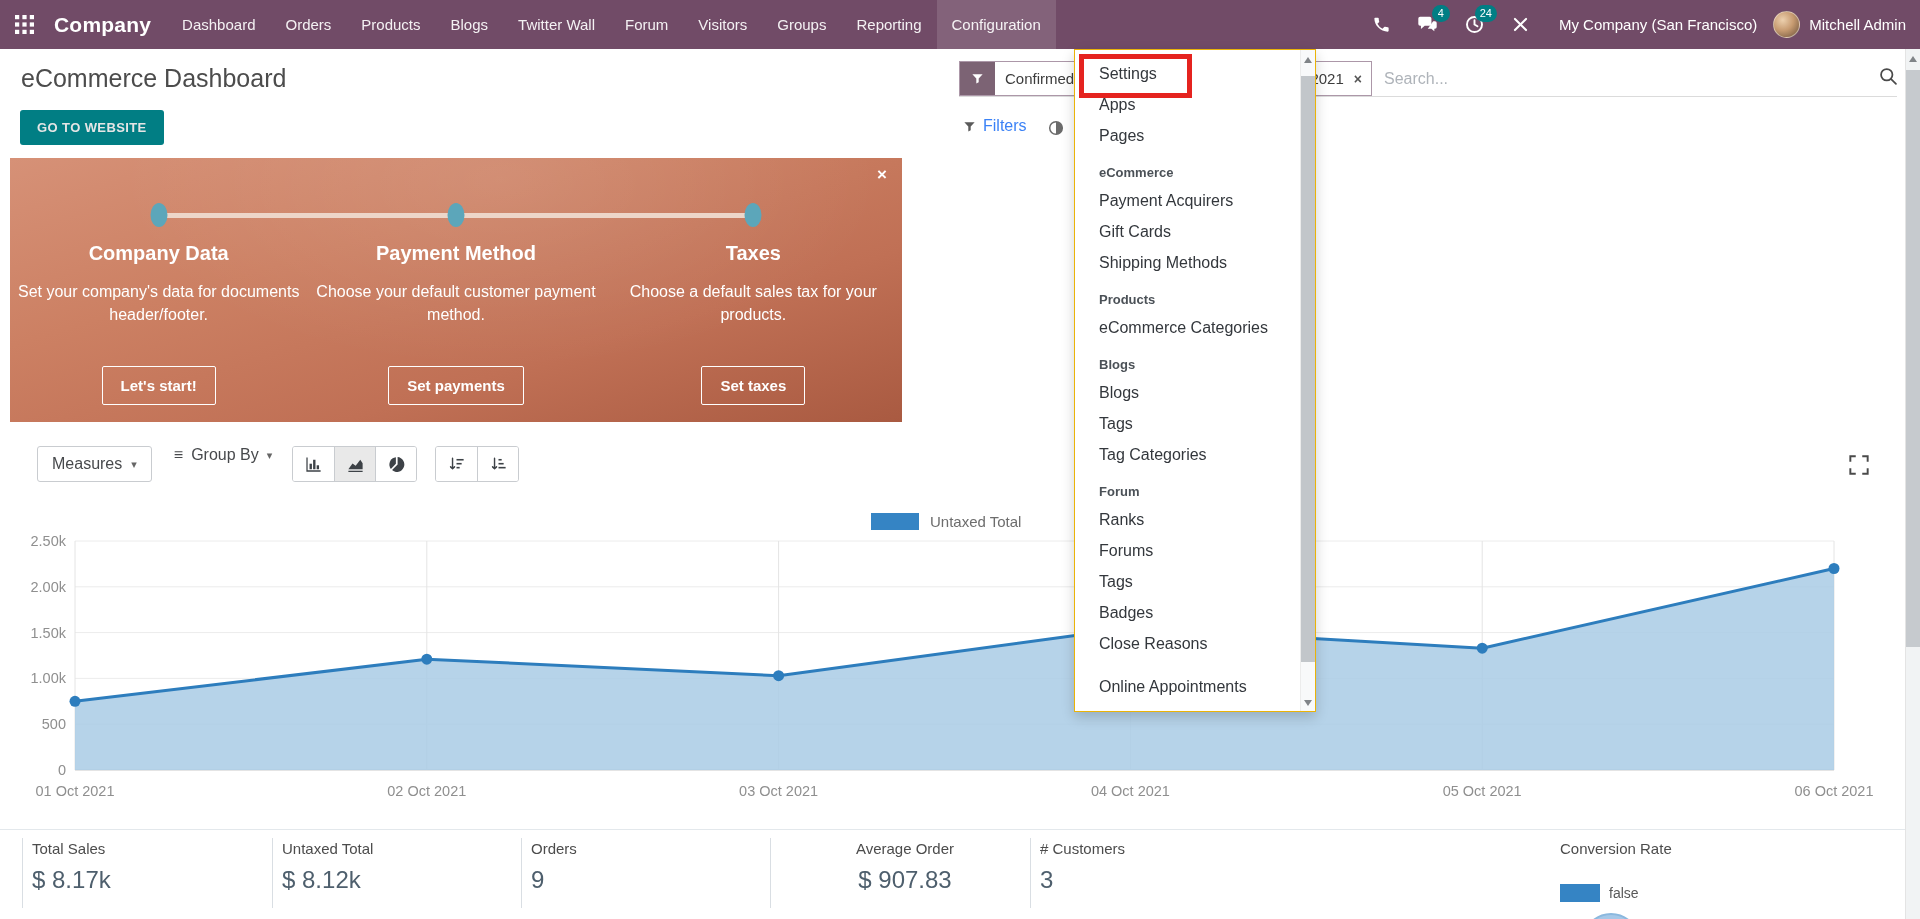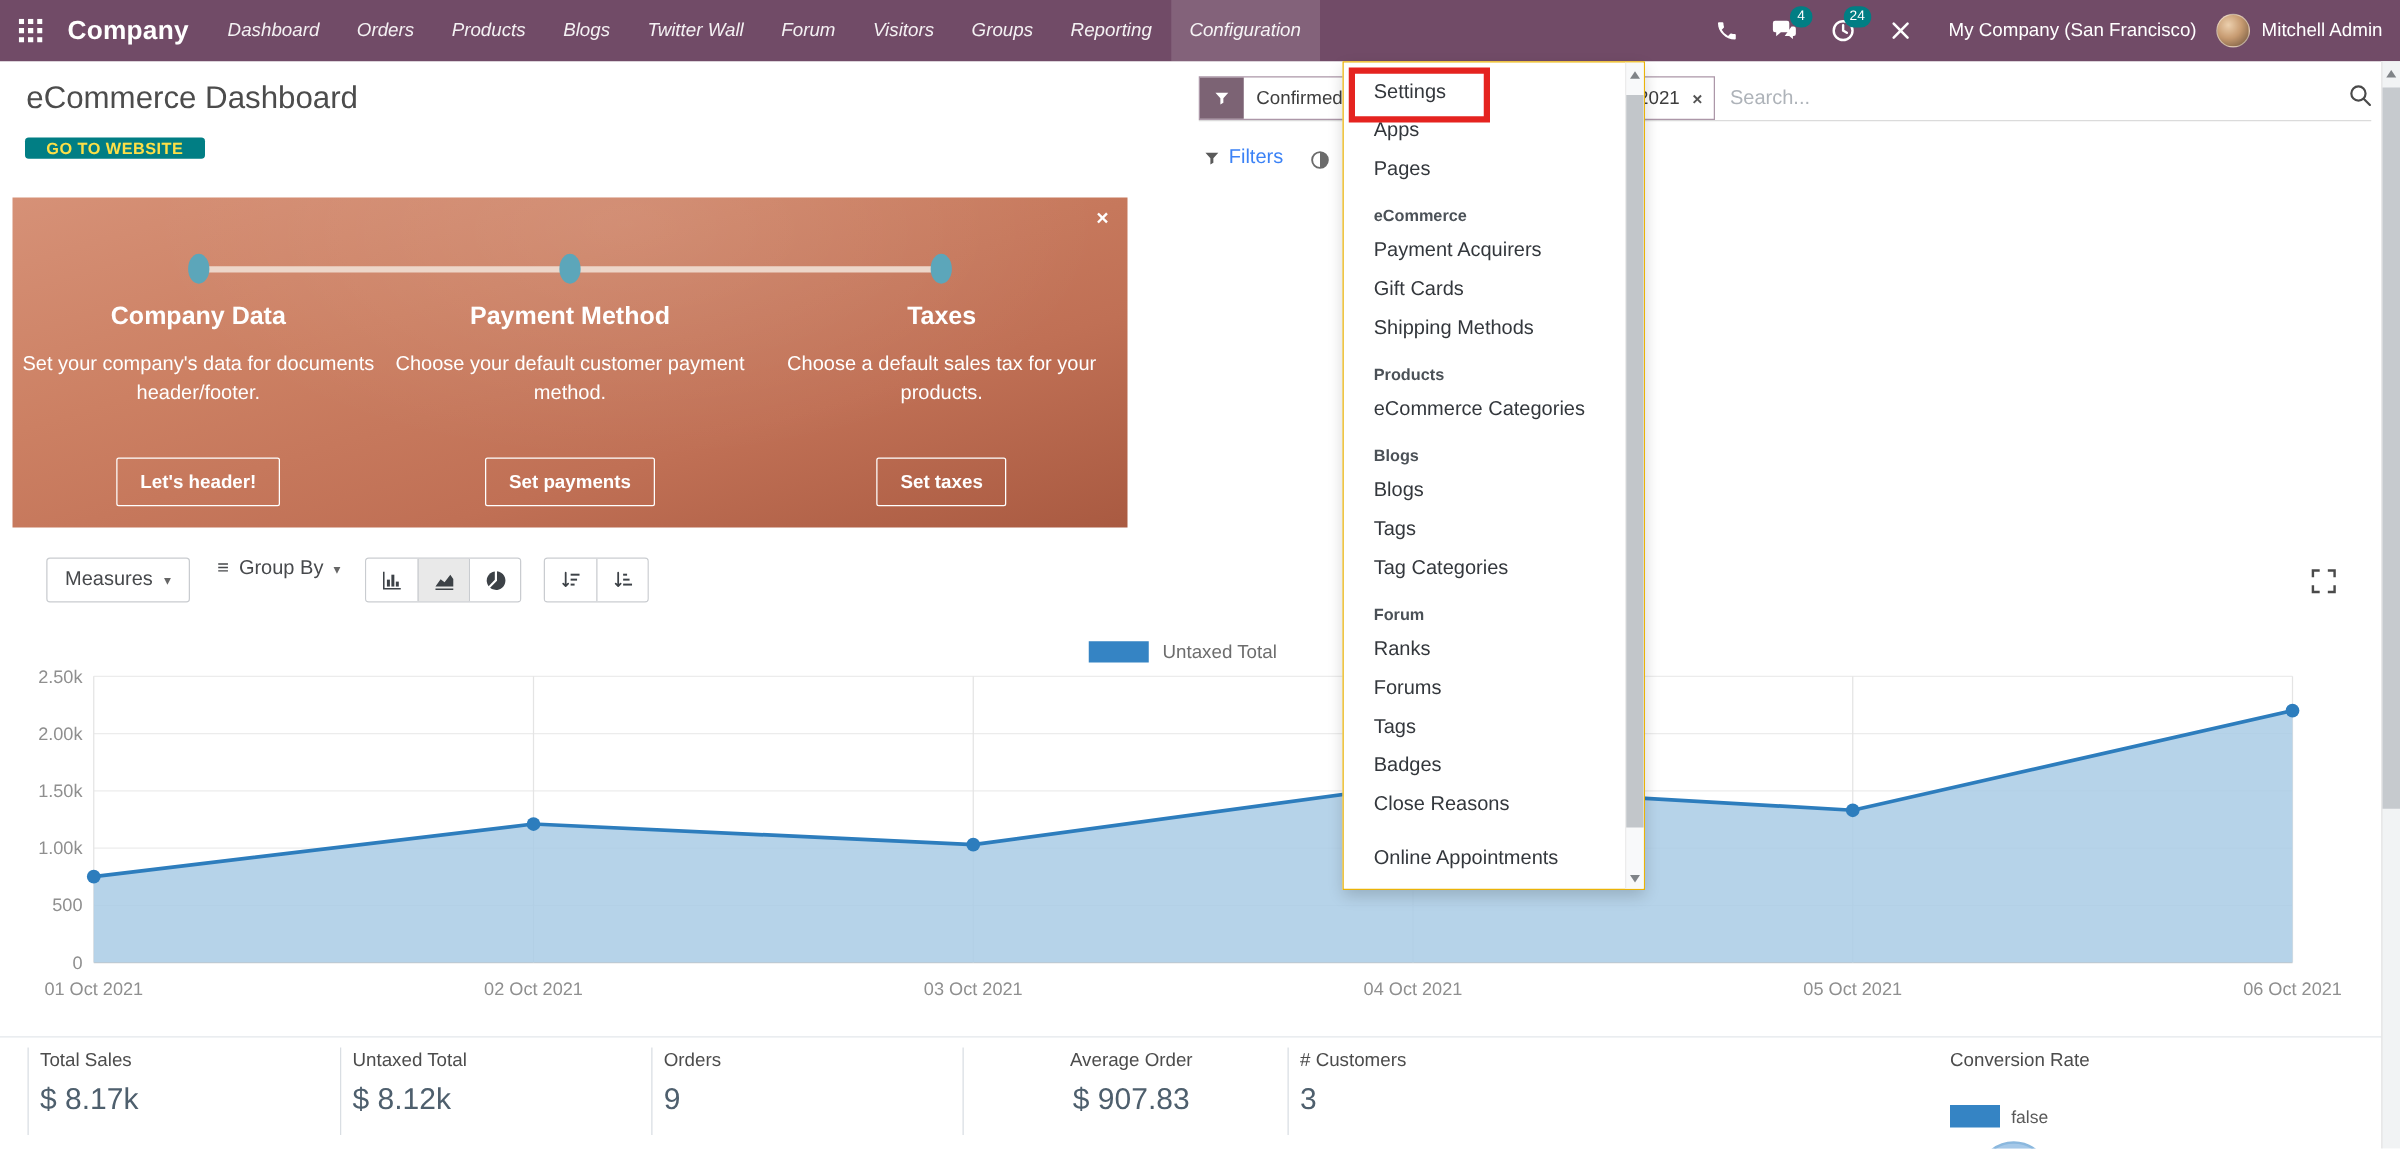--- a/index.html
+++ b/index.html
@@ -7,35 +7,35 @@
   #app { position:relative; width:1920px; height:919px; overflow:hidden;
          font-family:"Liberation Sans", sans-serif; background:#fff; color:#4c4c4c; }
 
   
   .navbar { position:absolute; left:0; top:0; right:0; height:49px;
             background:var(--c-navbar,#714b67); display:flex; align-items:center;
             color:#fff; z-index:40; }
   .apps-btn { width:48px; height:49px; display:flex; align-items:center; justify-content:center; cursor:pointer; }
   .brand { font-size:21px; font-weight:bold; margin:0 16px 0 6px; letter-spacing:.2px; }
   .nav-menu { display:flex; align-items:stretch; height:49px; }
-  .nav-item { padding:0 15px; line-height:49px; font-size:15px; color:rgba(255,255,255,.92); cursor:pointer; white-space:nowrap;font-style:italic; }
+  .nav-item { padding:0 15px; line-height:49px; font-size:15px; color:rgba(255,255,255,.92); cursor:pointer; white-space:nowrap; }
   .nav-item.active { background:rgba(255,255,255,.13); }
   .nav-right { margin-left:auto; display:flex; align-items:center; height:49px; }
   .icon-btn { position:relative; height:49px; display:flex; align-items:center; padding:0 13px; cursor:pointer; color:#fff; }
   .nav-badge { position:absolute; top:5px; right:1px; background:var(--c-accent,#017e84); color:#fff;
                font-size:11px; line-height:15px; border-radius:9px; padding:1px 5px; min-width:18px; text-align:center; }
   .company { padding:0 16px; font-size:15px; white-space:nowrap; cursor:pointer; }
   .avatar { width:27px; height:27px; border-radius:50%; border:1px solid rgba(255,255,255,.45);
             background:radial-gradient(circle at 35% 32%, #ecd0ae 0%, #c79b71 45%, #8a6a4c 80%, #5f4734 100%); }
   .username { padding:0 14px 0 9px; font-size:15px; white-space:nowrap; cursor:pointer; }
 
   
   .page-title { position:absolute; left:21px; top:64px; font-size:25px; color:#4c4c4c; }
-  .go-btn { position:absolute; left:20px; top:110px; height:17px; padding:0 17px;
-            background:var(--c-accent,#017e84); color:#fde047; border:none; border-radius:3px;
+  .go-btn { position:absolute; left:20px; top:110px; height:35px; padding:0 17px;
+            background:var(--c-accent,#017e84); color:#e5e5e5; border:none; border-radius:3px;
             font-family:inherit; font-size:13px; font-weight:bold; letter-spacing:.4px; cursor:pointer; }
   .search-underline { position:absolute; left:959px; top:96px; width:938px; height:1px; background:#dbdbdb; }
   .facet { position:absolute; top:61px; height:35px; display:flex; align-items:stretch;
            border:1px solid #ac97a8; background:#fff; }
   .facet-1 { left:959px; width:196px; }
   .facet-2 { left:1240px; width:132px; justify-content:flex-end; }
   .facet-iconbox { width:35px; background:#7c6374; color:#fff; display:flex; align-items:center; justify-content:center; }
   .facet-label { display:flex; align-items:center; padding:0 10px; font-size:15px; color:#3d3d3d; white-space:nowrap; }
   .facet-x { display:flex; align-items:center; padding-right:9px; font-size:14px; font-weight:bold; color:#555; cursor:pointer; }
   .search-input { position:absolute; left:1384px; top:62px; width:440px; height:33px; border:none; outline:none;
@@ -234,21 +234,21 @@
 
   <div class="onboarding">
     <div class="ob-close">×</div>
     <div class="ob-line"></div>
     <div style="display:flex; width:100%;">
 
         <div class="ob-col">
           <span class="ob-dot"></span>
           <div class="ob-title">Company Data</div>
           <div class="ob-desc">Set your company's data for documents header/footer.</div>
-          <button class="ob-btn">Let's header!</button>
+          <button class="ob-btn">Let's start!</button>
         </div>
 
         <div class="ob-col">
           <span class="ob-dot"></span>
           <div class="ob-title">Payment Method</div>
           <div class="ob-desc">Choose your default customer payment method.</div>
           <button class="ob-btn">Set payments</button>
         </div>
 
         <div class="ob-col">

